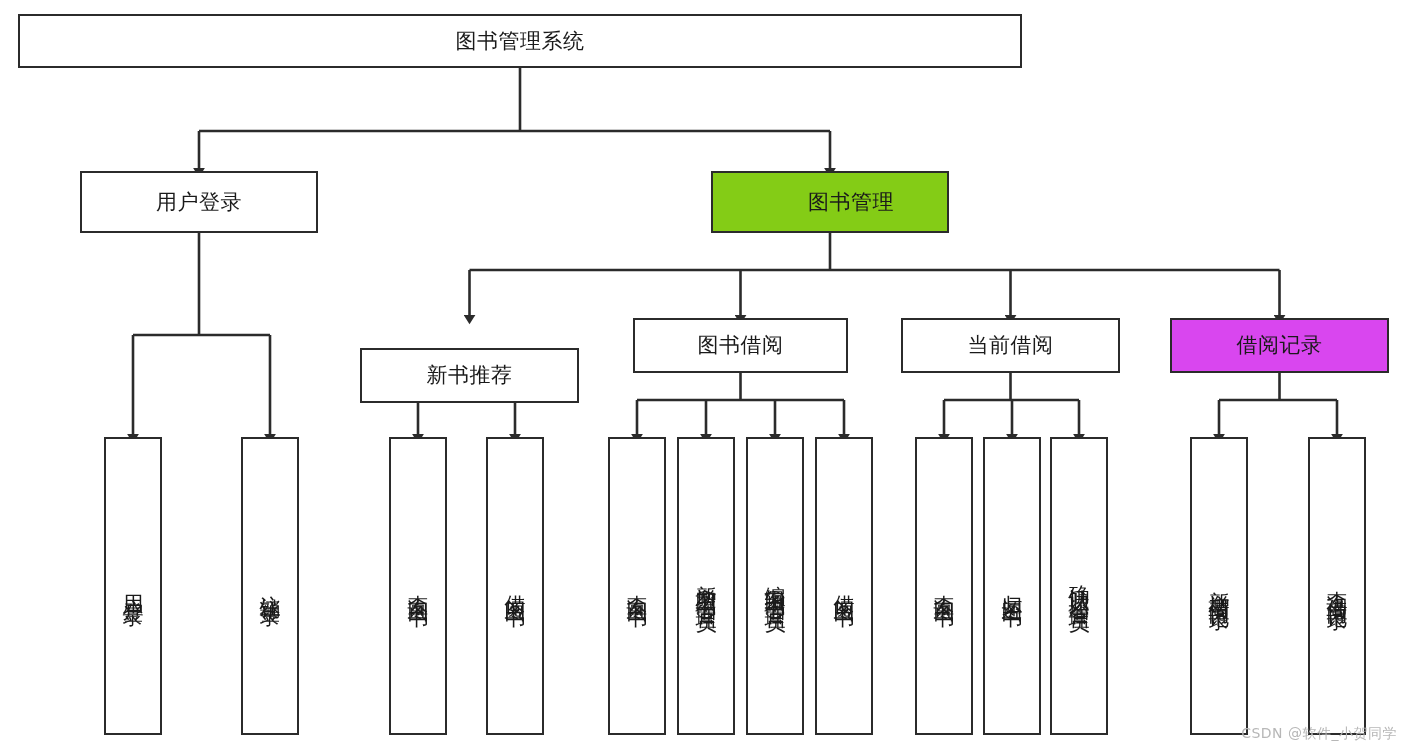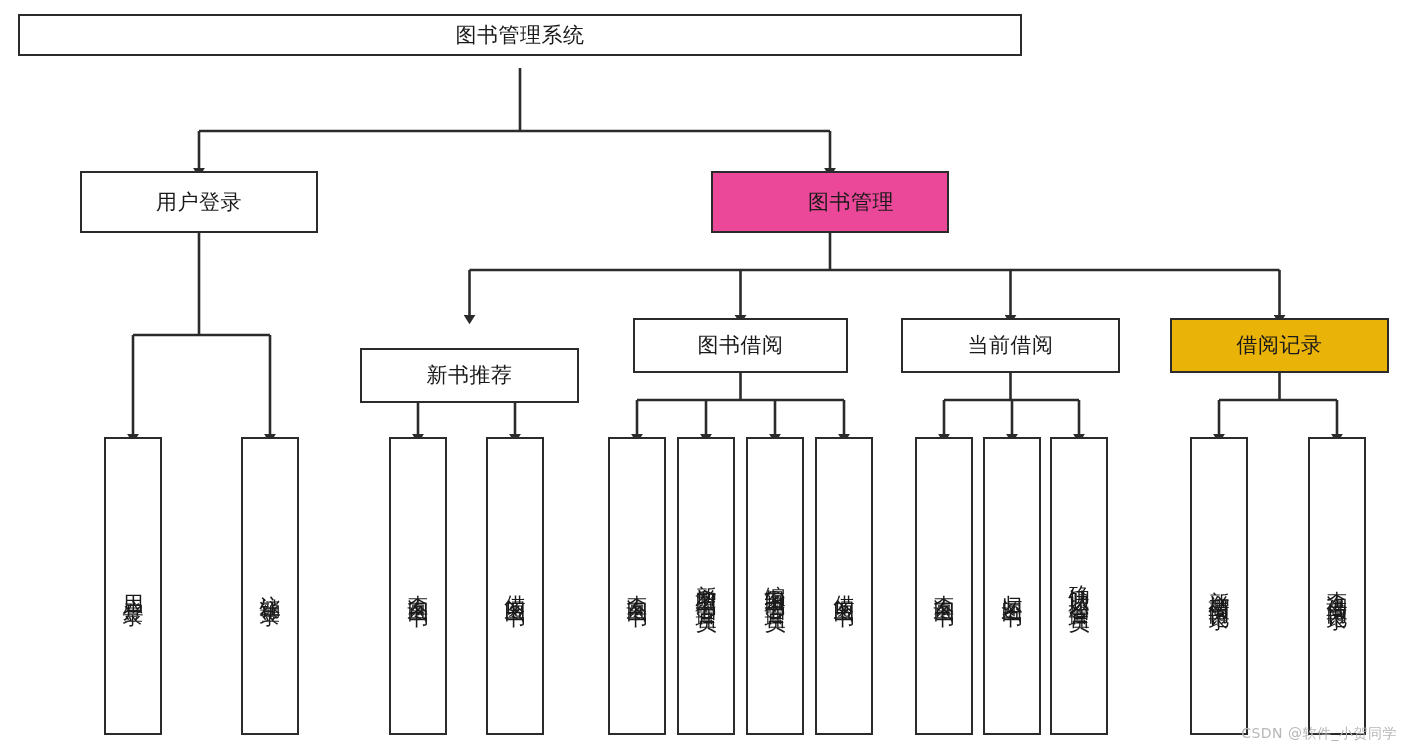--- a/index.html
+++ b/index.html
@@ -112,39 +112,39 @@
         <path d="M1012,400 L1012,436" marker-end="url(#arrowhead)"></path>
         <path d="M1079,400 L1079,436" marker-end="url(#arrowhead)"></path>
         <path d="M1279.5,373 L1279.5,400"></path>
         <path d="M1219,400 L1337,400"></path>
         <path d="M1219,400 L1219,436" marker-end="url(#arrowhead)"></path>
         <path d="M1337,400 L1337,436" marker-end="url(#arrowhead)"></path>
       </g>
   </svg>
 
   <div id="nodes-layer">
-      <div class="node horiz" style="left: 18px; top: 14px; width: 1004px; height: 42px; border-color: rgb(43, 43, 43); background: rgb(255, 255, 255); color: rgb(26, 26, 26);">
+      <div class="node horiz" style="left: 18px; top: 14px; width: 1004px; height: 54px; border-color: rgb(43, 43, 43); background: rgb(255, 255, 255); color: rgb(26, 26, 26);">
         <span class="label">图书管理系统</span>
       </div>
       <div class="node horiz" style="left: 80px; top: 171px; width: 238px; height: 62px; border-color: rgb(43, 43, 43); background: rgb(255, 255, 255); color: rgb(26, 26, 26);">
         <span class="label">用户登录</span>
       </div>
-      <div class="node horiz" style="left: 711px; top: 171px; width: 238px; height: 62px; border-color: rgb(43, 43, 43); background: #ec4899; color: rgb(26, 26, 26); padding-left: 42px;">
+      <div class="node horiz" style="left: 711px; top: 171px; width: 238px; height: 62px; border-color: rgb(43, 43, 43); background: #84cc16; color: rgb(26, 26, 26); padding-left: 42px;">
         <span class="label">图书管理</span>
       </div>
       <div class="node horiz" style="left: 360px; top: 318px; width: 219px; height: 55px; border-color: rgb(43, 43, 43); background: rgb(255, 255, 255); color: rgb(26, 26, 26); margin-top: 30px;">
         <span class="label">新书推荐</span>
       </div>
       <div class="node horiz" style="left: 633px; top: 318px; width: 215px; height: 55px; border-color: rgb(43, 43, 43); background: rgb(255, 255, 255); color: rgb(26, 26, 26);">
         <span class="label">图书借阅</span>
       </div>
       <div class="node horiz" style="left: 901px; top: 318px; width: 219px; height: 55px; border-color: rgb(43, 43, 43); background: rgb(255, 255, 255); color: rgb(26, 26, 26);">
         <span class="label">当前借阅</span>
       </div>
-      <div class="node horiz" style="left: 1170px; top: 318px; width: 219px; height: 55px; border-color: rgb(43, 43, 43); background: #eab308; color: rgb(26, 26, 26);">
+      <div class="node horiz" style="left: 1170px; top: 318px; width: 219px; height: 55px; border-color: rgb(43, 43, 43); background: #d946ef; color: rgb(26, 26, 26);">
         <span class="label">借阅记录</span>
       </div>
       <div class="node vert" style="left: 104px; top: 437px; width: 58px; height: 298px; border-color: rgb(43, 43, 43); background: rgb(255, 255, 255); color: rgb(26, 26, 26);">
         <span class="label">用户登录</span>
       </div>
       <div class="node vert" style="left: 241px; top: 437px; width: 58px; height: 298px; border-color: rgb(43, 43, 43); background: rgb(255, 255, 255); color: rgb(26, 26, 26);">
         <span class="label">注销登录</span>
       </div>
       <div class="node vert" style="left: 389px; top: 437px; width: 58px; height: 298px; border-color: rgb(43, 43, 43); background: rgb(255, 255, 255); color: rgb(26, 26, 26);">
         <span class="label">查询图书</span>

